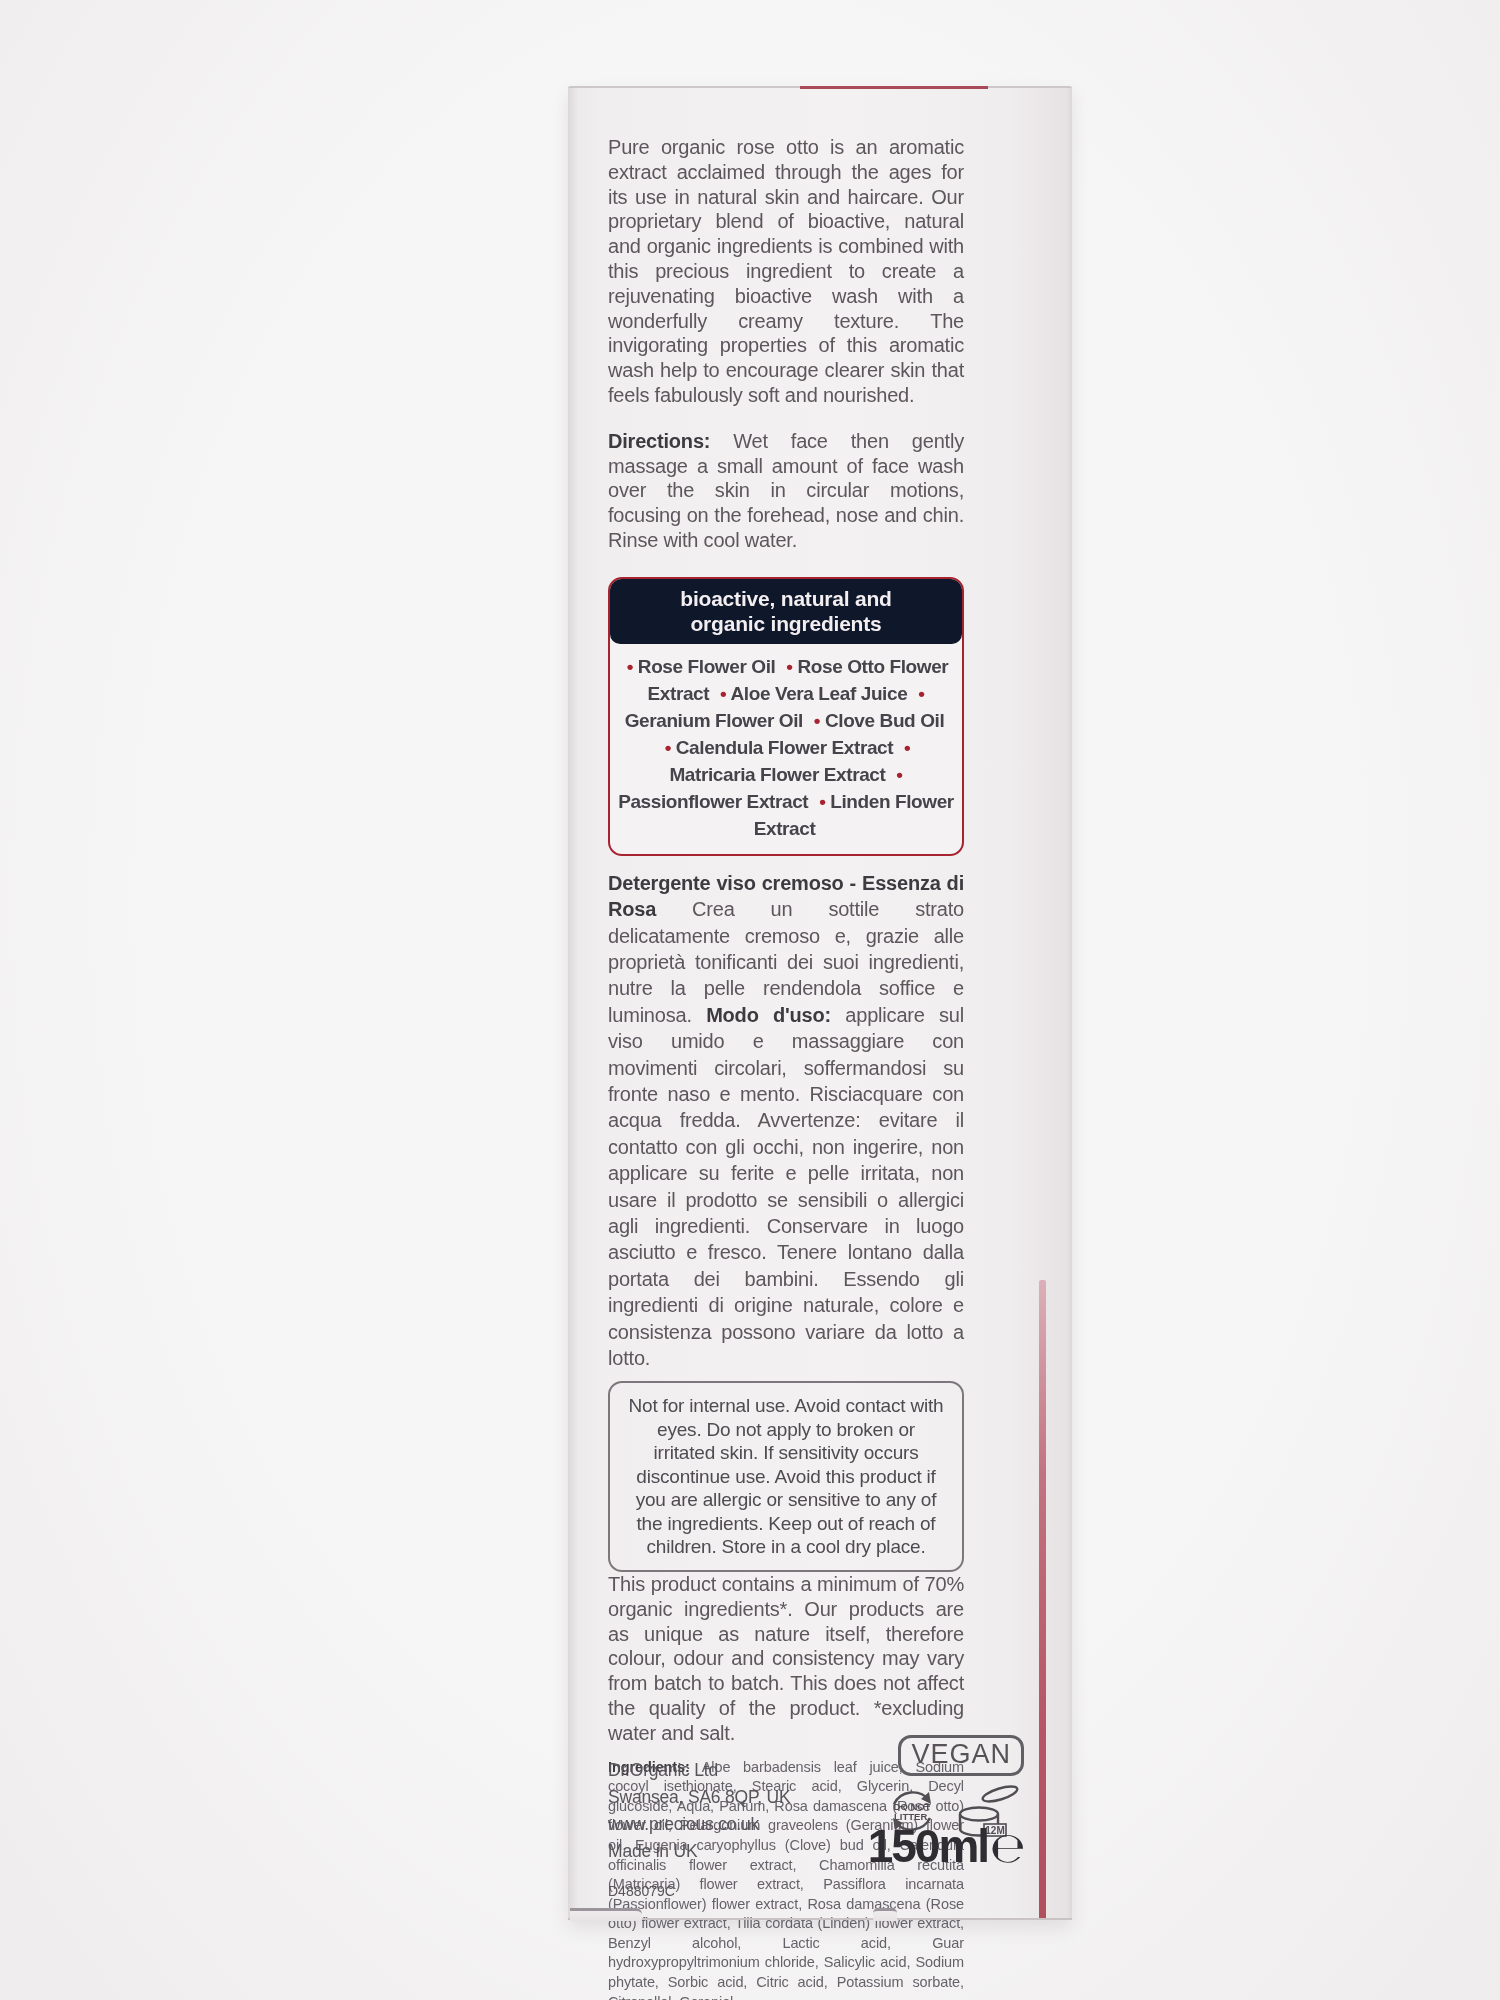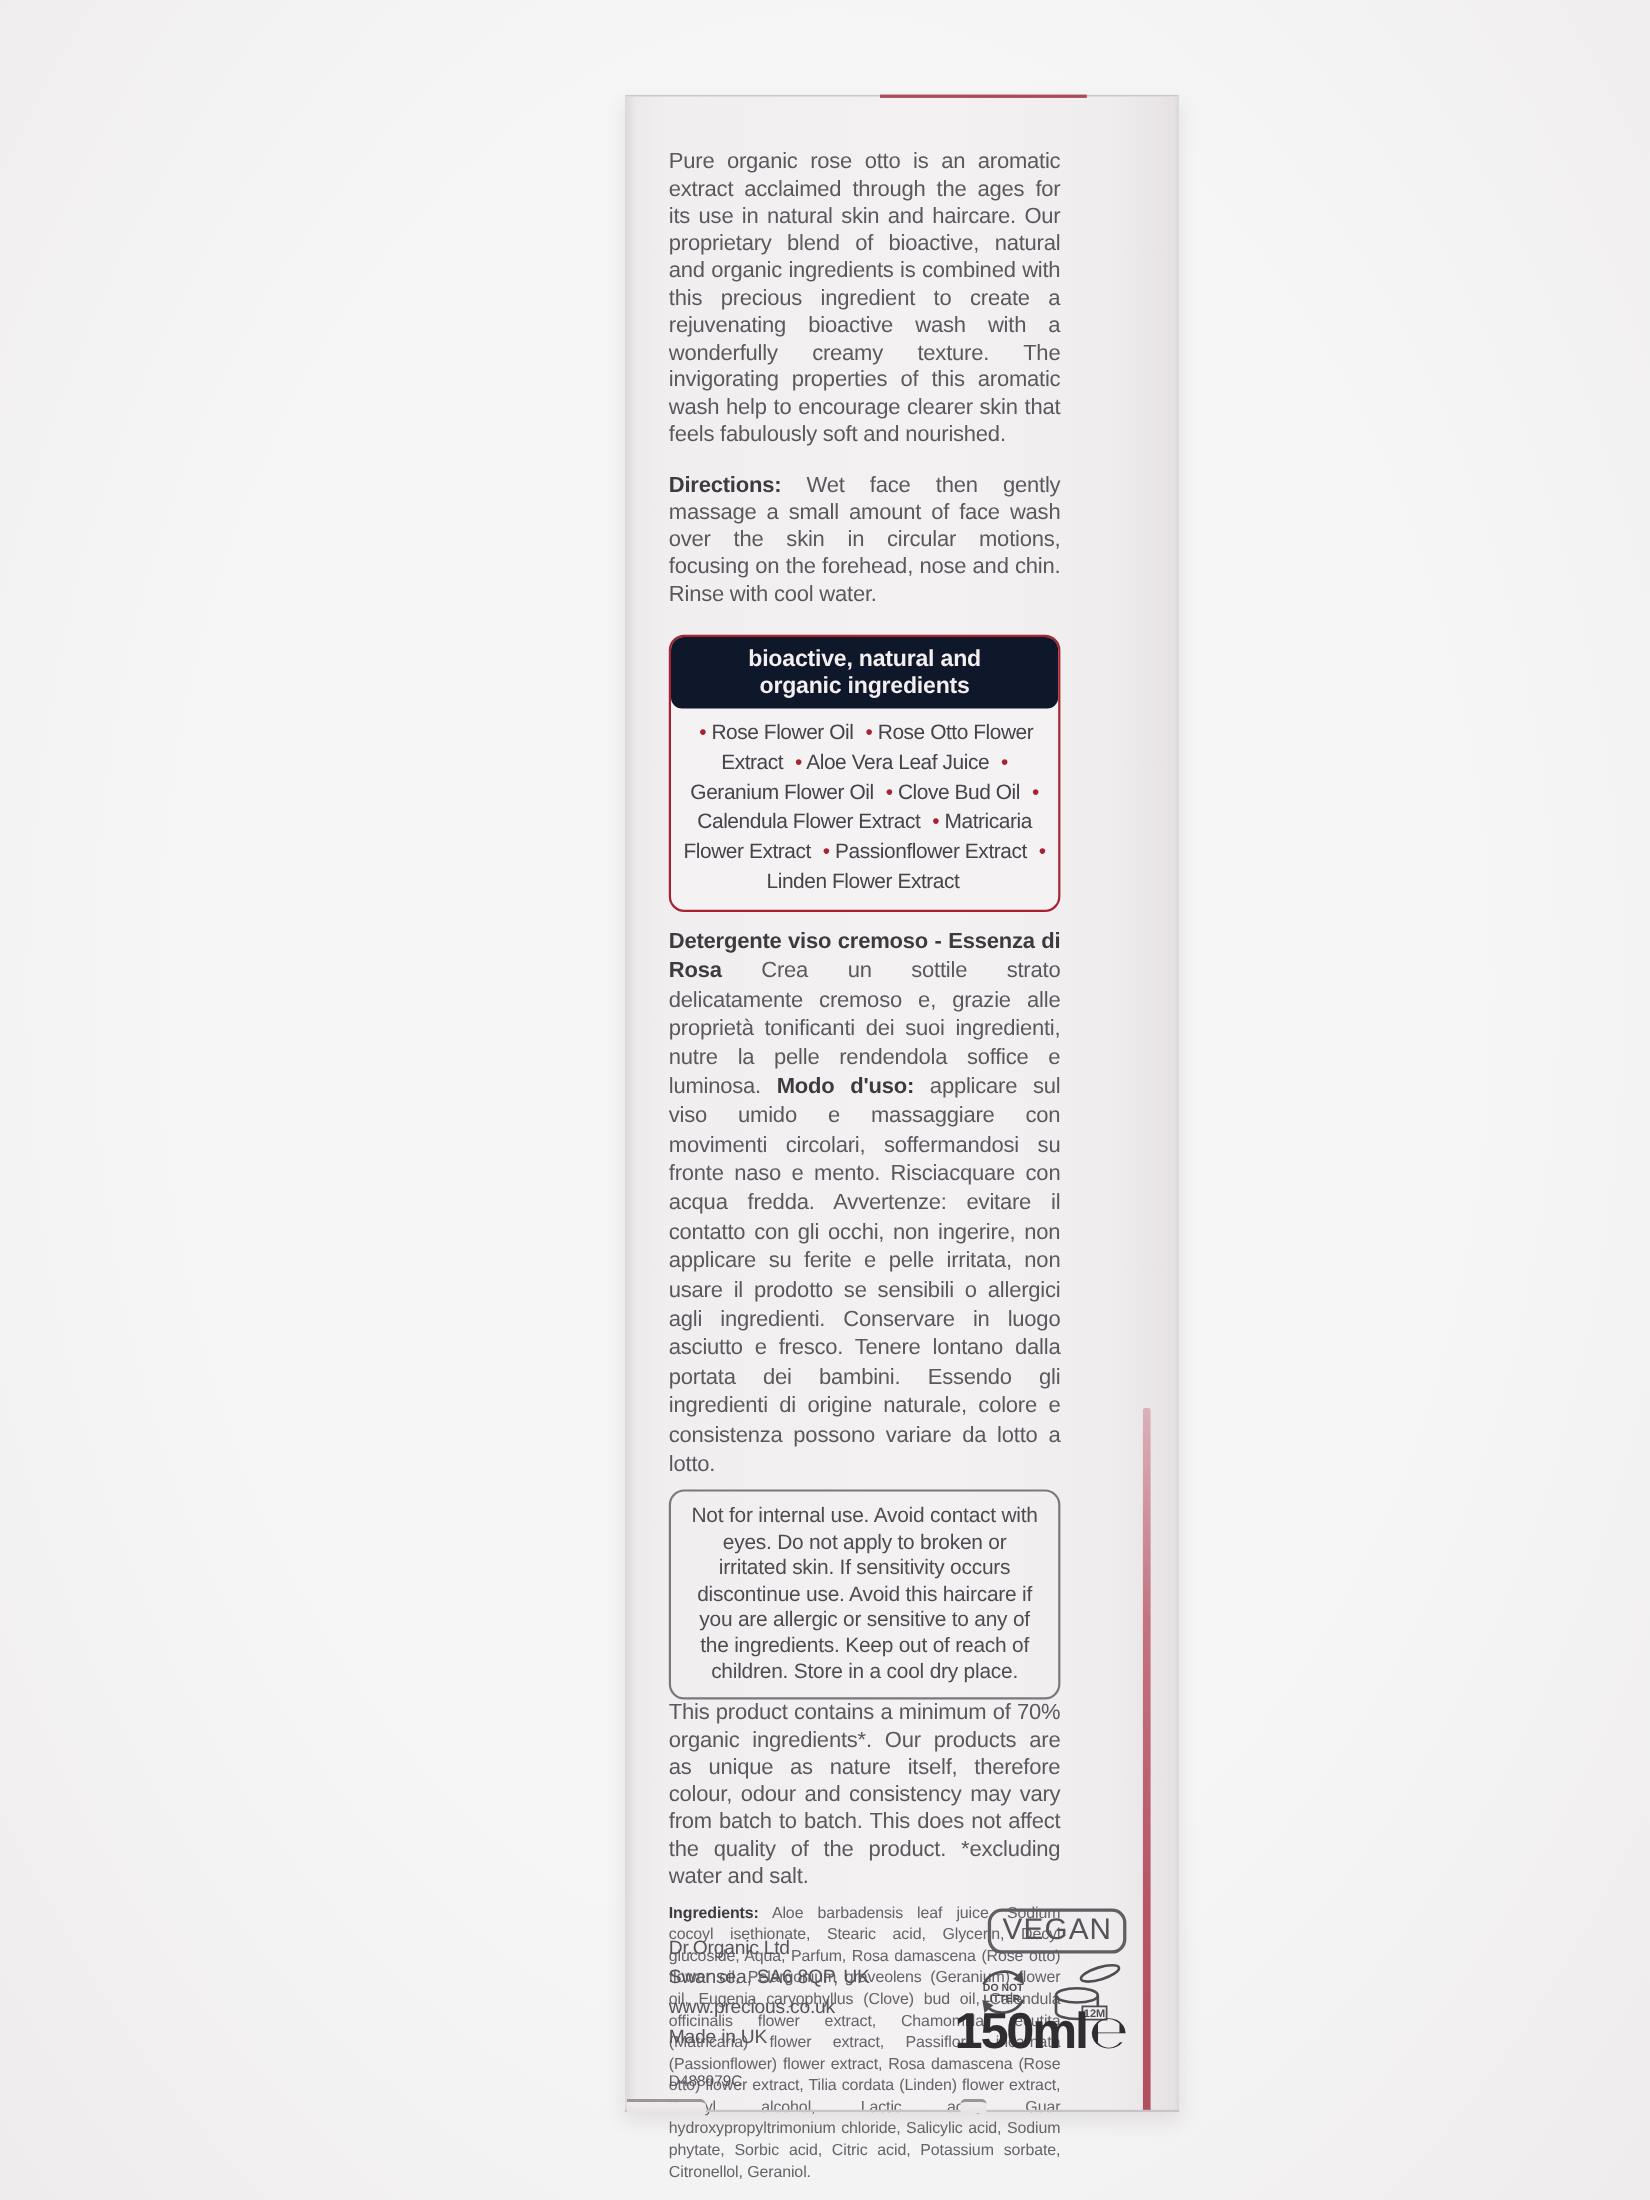--- a/index.html
+++ b/index.html
@@ -31,21 +31,21 @@
   .directions{margin-top:21px;}
 
   
   .ingbox{margin-top:24px;border:2px solid #a82330;border-radius:14px;overflow:hidden;background:#f5f2f3;}
   .ingbox-header{
     background:#0f172a;color:#f3eef0;font-weight:bold;text-align:center;
     font-size:21px;line-height:25px;padding:7px 10px 8px;letter-spacing:-0.2px;
     border-bottom-left-radius:10px;border-bottom-right-radius:10px;
   }
   .ingbox-body{padding:9px 8px 12px;text-align:center;font-size:19px;line-height:27px;
-    font-weight:normal;color:#46434a;letter-spacing:-0.4px;}
+    font-weight:bold;color:#46434a;letter-spacing:-0.4px;}
   .ri{margin:0 3px;white-space:normal;}
   .ri::before{content:"• ";color:#a82330;}
 
   .italian{margin-top:14px;font-size:20px;line-height:26.4px;}
   .italian b{color:#3d3a40;}
 
   .warnbox{margin-top:10px;border:2px solid #7b777d;border-radius:14px;
     padding:11px 14px;text-align:center;font-size:19px;line-height:23.5px;color:#4e4b51;letter-spacing:-0.2px;}
 
   .organic{}
@@ -91,21 +91,21 @@
         <span class="ri">Clove Bud Oil</span>
         <span class="ri">Calendula Flower Extract</span>
         <span class="ri">Matricaria Flower Extract</span>
         <span class="ri">Passionflower Extract</span>
         <span class="ri">Linden Flower Extract</span>
       </div>
     </div>
 
     <p class="para italian"><b>Detergente viso cremoso - Essenza di Rosa</b> <span>Crea un sottile strato delicatamente cremoso e, grazie alle proprietà tonificanti dei suoi ingredienti, nutre la pelle rendendola soffice e luminosa.</span> <b>Modo d'uso:</b> <span>applicare sul viso umido e massaggiare con movimenti circolari, soffermandosi su fronte naso e mento. Risciacquare con acqua fredda. Avvertenze: evitare il contatto con gli occhi, non ingerire, non applicare su ferite e pelle irritata, non usare il prodotto se sensibili o allergici agli ingredienti. Conservare in luogo asciutto e fresco. Tenere lontano dalla portata dei bambini. Essendo gli ingredienti di origine naturale, colore e consistenza possono variare da lotto a lotto.</span></p>
 
-    <div class="warnbox">Not for internal use. Avoid contact with eyes. Do not apply to broken or irritated skin. If sensitivity occurs discontinue use. Avoid this haircare if you are allergic or sensitive to any of the ingredients. Keep out of reach of children. Store in a cool dry place.</div>
+    <div class="warnbox">Not for internal use. Avoid contact with eyes. Do not apply to broken or irritated skin. If sensitivity occurs discontinue use. Avoid this product if you are allergic or sensitive to any of the ingredients. Keep out of reach of children. Store in a cool dry place.</div>
 
     <p class="para organic">This product contains a minimum of 70% organic ingredients*. Our products are as unique as nature itself, therefore colour, odour and consistency may vary from batch to batch. This does not affect the quality of the product. *excluding water and salt.</p>
 
     <p class="ingredients"><b>Ingredients:</b> <span>Aloe barbadensis leaf juice, Sodium cocoyl isethionate, Stearic acid, Glycerin, Decyl glucoside, Aqua, Parfum, Rosa damascena (Rose otto) flower oil, Pelargonium graveolens (Geranium) flower oil, Eugenia caryophyllus (Clove) bud oil, Calendula officinalis flower extract, Chamomilla recutita (Matricaria) flower extract, Passiflora incarnata (Passionflower) flower extract, Rosa damascena (Rose otto) flower extract, Tilia cordata (Linden) flower extract, Benzyl alcohol, Lactic acid, Guar hydroxypropyltrimonium chloride, Salicylic acid, Sodium phytate, Sorbic acid, Citric acid, Potassium sorbate, Citronellol, Geraniol.</span></p>
   </div>
 
   <div class="footer">
     <div class="company">
       <div>Dr.Organic Ltd</div>
       <div>Swansea, SA6 8QP, UK</div>

